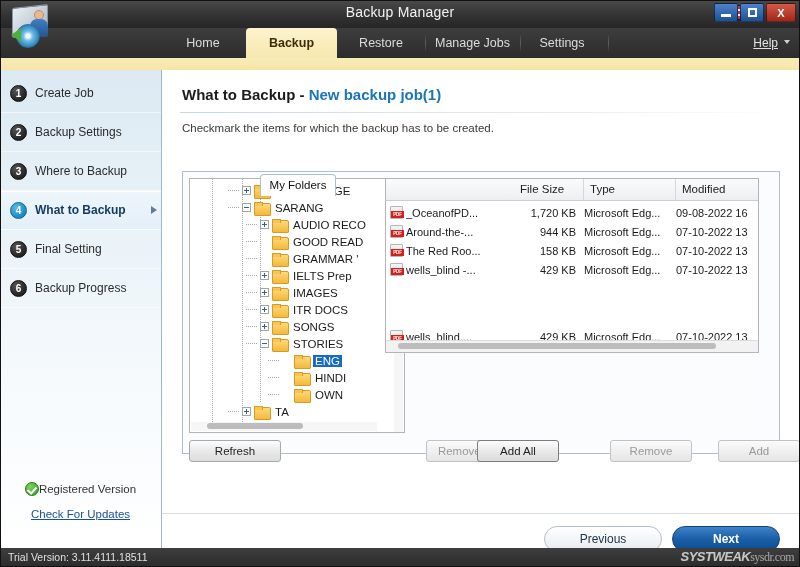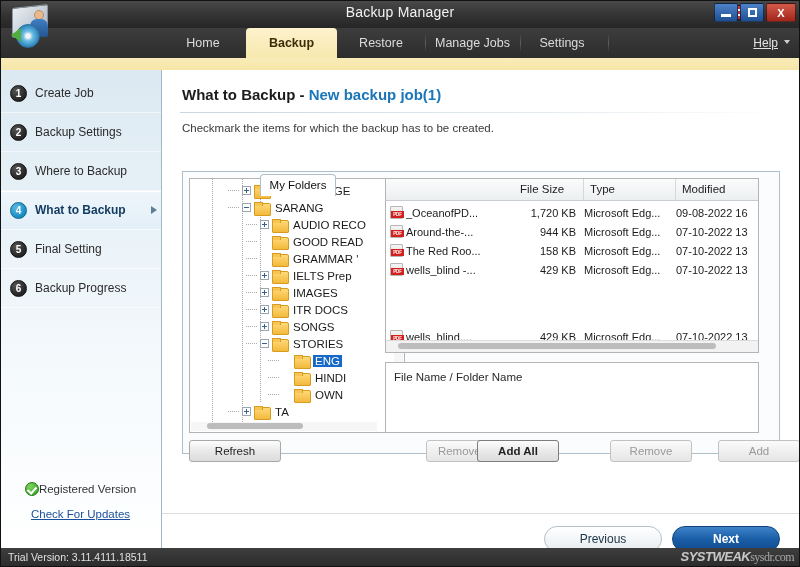--- a/index.html
+++ b/index.html
@@ -342,21 +342,21 @@
   
   .btn{
     position:absolute; height:22px; line-height:20px; text-align:center;
     font-size:11.5px; border:1px solid #a9a9a9; border-radius:3px;
     background:linear-gradient(180deg,#fdfdfd 0%,#eaeaea 48%,#dcdcdc 100%);
     color:#1f1f1f; cursor:pointer;
   }
   .btn.disabled{ color:#9a9a9a; cursor:default;
     background:linear-gradient(180deg,#fbfbfb 0%,#f0f0f0 48%,#e6e6e6 100%);
     border-color:#c2c2c2;margin-left:41px; }
-  .btn.strong{ font-weight:bold; border-color:#7d7d7d; }
+  .btn.strong{ font-weight:normal; border-color:#7d7d7d; }
 
   
   #bottombar{
     position:absolute; left:162px; top:513px; width:638px; height:58px;
     background:#ffffff; border-top:1px solid #d7dde1;
   }
   .navbtn{
     position:absolute; top:12px; height:26px; line-height:24px; text-align:center;
     font-size:12px; border-radius:13px; cursor:pointer;
   }
@@ -635,23 +635,20 @@
               <div class="cell-size">429 KB</div>
               <div class="cell-type">Microsoft Edg...</div>
               <div class="cell-mod">07-10-2022 13</div>
             </div>
           </div>
         <div id="fl-hscroll">
           <div id="fl-hthumb"></div>
         </div>
       </div>
 
-      <div id="selbox">
-        <div id="selbox-label">File Name / Folder Name</div>
-      </div>
 
       <div class="btn" id="btn-refresh" style="left:6px; top:268px; width:92px;">Refresh</div>
       <div class="btn disabled" id="btn-remove-all" style="left:202px; top:268px; width:82px;">Remove All</div>
       <div class="btn strong" id="btn-add-all" style="left:294px; top:268px; width:82px;">Add All</div>
       <div class="btn disabled" id="btn-remove" style="left:386px; top:268px; width:82px;">Remove</div>
       <div class="btn disabled" id="btn-add" style="left:494px; top:268px; width:82px;">Add</div>
     </div>
   </div>
 
   <div id="bottombar">

